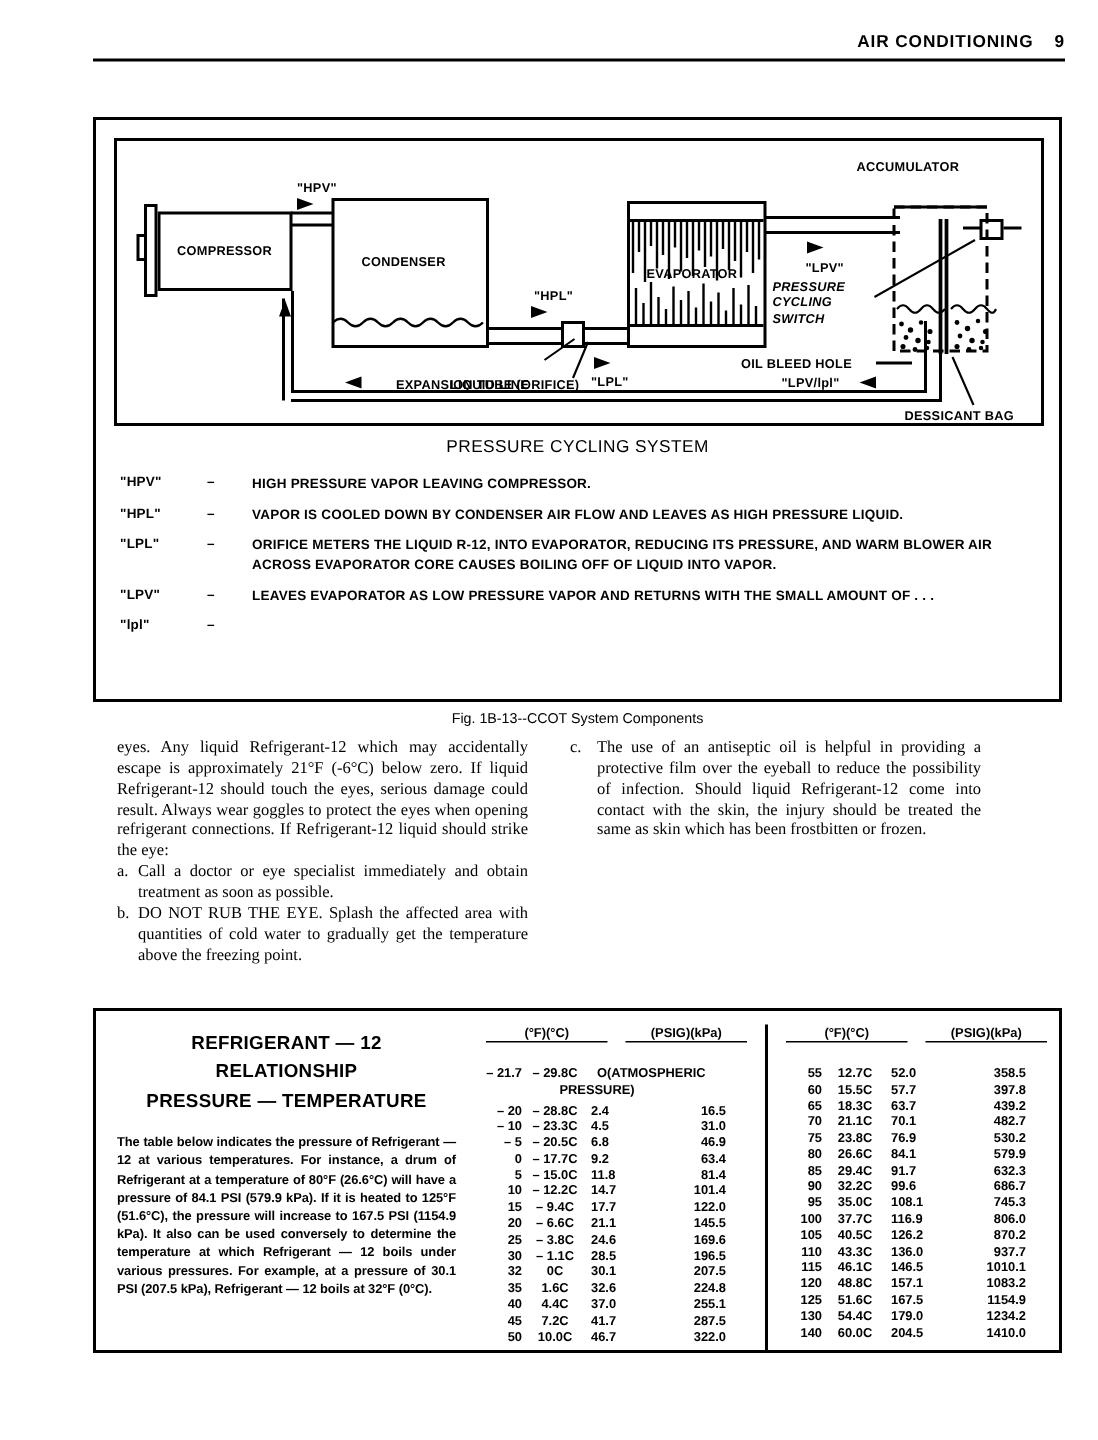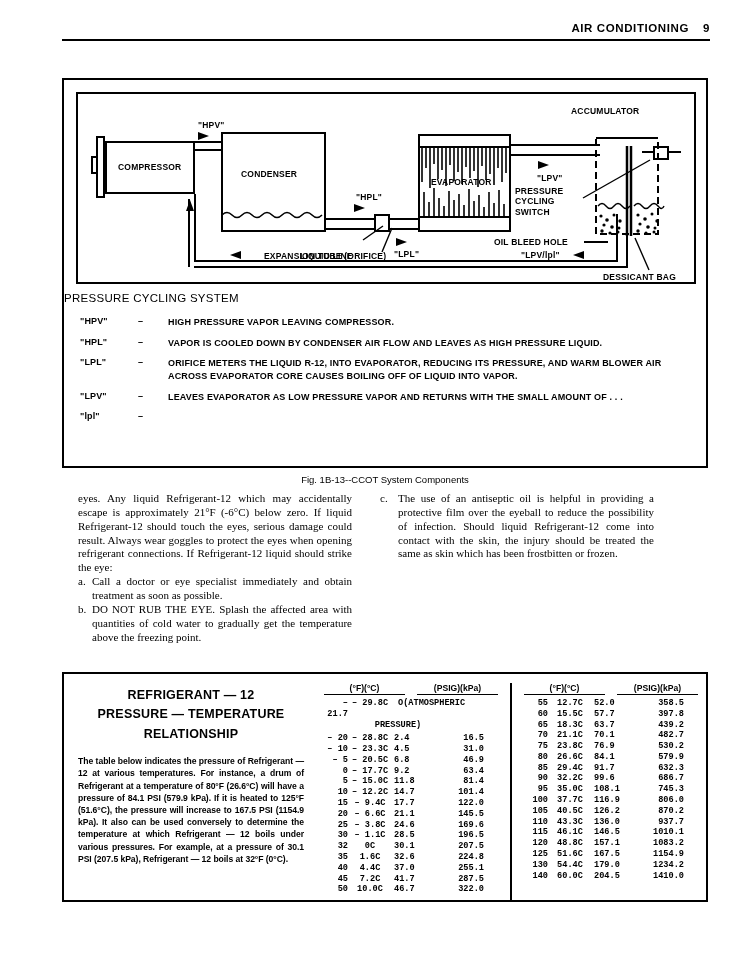--- a/index.html
+++ b/index.html
@@ -48,20 +48,21 @@
   .arw { position: absolute; width: 0; height: 0; }
   .arw-r { border-top: 4px solid transparent; border-bottom: 4px solid transparent;
            border-left: 11px solid #000; }
   .arw-l { border-top: 4px solid transparent; border-bottom: 4px solid transparent;
            border-right: 11px solid #000; }
   .arw-u { border-left: 4px solid transparent; border-right: 4px solid transparent;
            border-bottom: 11px solid #000; }
   
   #legend-title {
     position: absolute; left: 0; top: 212px; width: 100%;
+    text-align: center;
     font-family: "Liberation Sans", sans-serif;
     font-size: 11.5px; letter-spacing: .3px;
   }
   #legend-list { position: absolute; left: 16px; top: 236px; width: 614px; }
   .lg-row { display: flex; margin-bottom: 7.5px;
             font-family: "Liberation Sans", sans-serif;
             font-weight: bold; font-size: 9px; letter-spacing: .15px; }
   .lg-key { width: 58px; flex: none; }
   .lg-dash { width: 30px; flex: none; }
   .lg-txt { flex: 1; line-height: 1.45; }
@@ -109,23 +110,23 @@
   }
   .tgrid { flex: 1; display: flex; padding-top: 9px; }
   .thalf { flex: 1; padding: 0 2px; }
   .thalf.sep { border-left: 2px solid #000; margin-left: 4px; padding-left: 6px; }
   .thead { display: flex; font-family: "Liberation Sans", sans-serif;
            font-weight: bold; font-size: 8.6px; }
   .thead .hc {
     flex: 1; text-align: center; border-bottom: 1.5px solid #000;
     padding-bottom: 1px; margin: 0 6px;
   }
-  .tbody { font-family: Liberation Mono, monospace;
+  .tbody { font-family: Liberation Sans, sans-serif;
            font-weight: bold; font-size: 8.6px; line-height: 1.255;
-           margin-top: 3px; }
+           margin-top: 15px; }
   .trow { display: flex; }
   .trow .c-f  { width: 30px; text-align: right; }
   .trow .c-c  { width: 44px; text-align: center; padding-right: 2px; }
   .trow .c-p  { width: 42px; text-align: left; }
   .trow .c-k  { width: 48px; text-align: right; }
   .trow.atm .c-atm { padding-left: 4px; white-space: nowrap; }
   .trow.atm2 { justify-content: center; padding-right: 26px; }
 </style>
 </head>
 <body>
@@ -218,21 +219,21 @@
     <div class="dgm" style="left:353px;top:83px;">EVAPORATOR</div>
 
     <div class="arw arw-r" style="left:318px;top:144px;"></div>
     <div class="dgm" style="left:316px;top:155px;">"LPL"</div>
 
     <div class="ln" style="left:432px;top:50px;width:90px;height:2px;"></div>
     <div class="ln" style="left:432px;top:60px;width:90px;height:2px;"></div>
     <div class="arw arw-r" style="left:460px;top:67px;"></div>
     <div class="dgm" style="left:459px;top:79px;">"LPV"</div>
 
-    <div class="dgm" style="left:437px;top:92px;">PRESSURE
+    <div class="dgm" style="left:437px;top:92px;font-style:italic;">PRESSURE
 CYCLING
 SWITCH</div>
     <svg width="110" height="60" style="position:absolute;left:500px;top:56px;">
       <line x1="5" y1="48" x2="72" y2="10" stroke="#000" stroke-width="1.4"></line>
     </svg>
 
     <div class="blk" style="left:575px;top:52px;width:16px;height:14px;"></div>
     <div class="ln" style="left:591px;top:57px;width:12px;height:2px;"></div>
     <div class="ln" style="left:564px;top:57px;width:12px;height:2px;"></div>
 
@@ -345,22 +346,22 @@
       <span class="li-mk-w">c.</span>
       <span class="li-tx">The use of an antiseptic oil is helpful in providing a protective film over the eyeball to reduce the possibility of infection. Should liquid Refrigerant-12 come into contact with the skin, the injury should be treated the same as skin which has been frostbitten or frozen.</span>
     </div>
   </div>
 </div>
 
 <div id="table-box">
   <div id="tbl-left">
     <div class="t-title">
       <span class="ln3">REFRIGERANT — 12</span>
+      <span class="ln3">RELATIONSHIP</span>
       <span class="ln3">PRESSURE —  TEMPERATURE</span>
-      <span class="ln3">RELATIONSHIP</span>
     </div>
     <div class="t-para">The table below indicates the pressure of Refrigerant — 12 at various temperatures. For instance, a drum of Refrigerant at a temperature of 80°F (26.6°C) will have a pressure of 84.1 PSI (579.9 kPa). If it is heated to 125°F (51.6°C), the pressure will increase to 167.5 PSI (1154.9 kPa). It also can be used conversely to determine the temperature at which Refrigerant — 12 boils under various pressures. For example, at a pressure of 30.1 PSI (207.5 kPa), Refrigerant — 12 boils at 32°F (0°C).</div>
   </div>
 
   <div class="tgrid">
 
     <div class="thalf">
       <div class="thead">
         <span class="hc">(°F)(°C)</span>
         <span class="hc">(PSIG)(kPa)</span>

